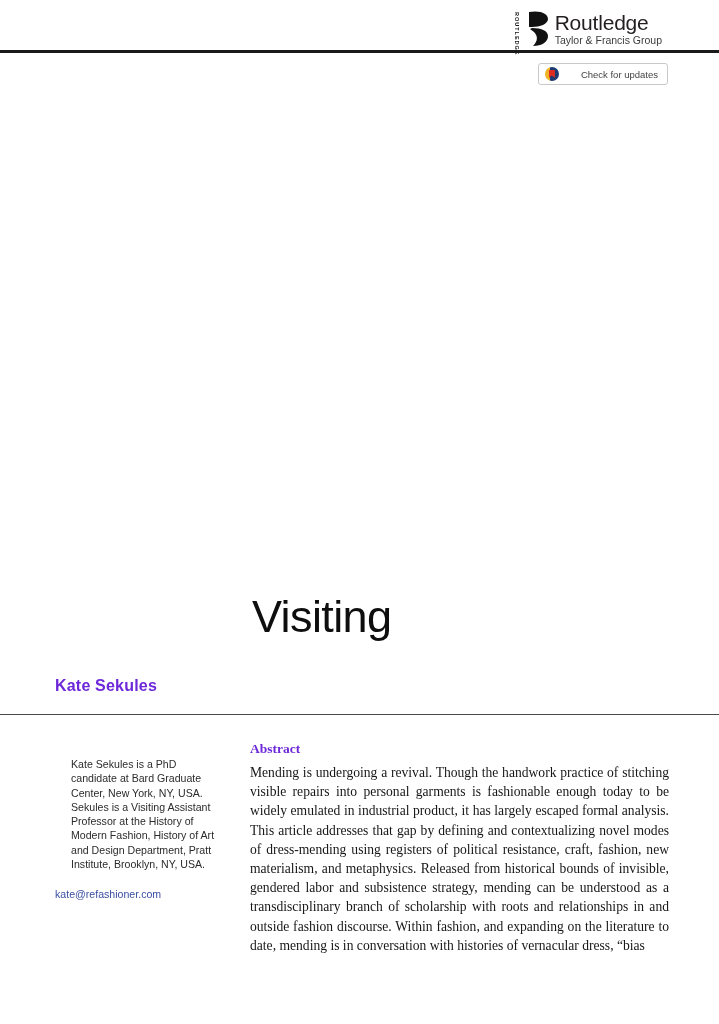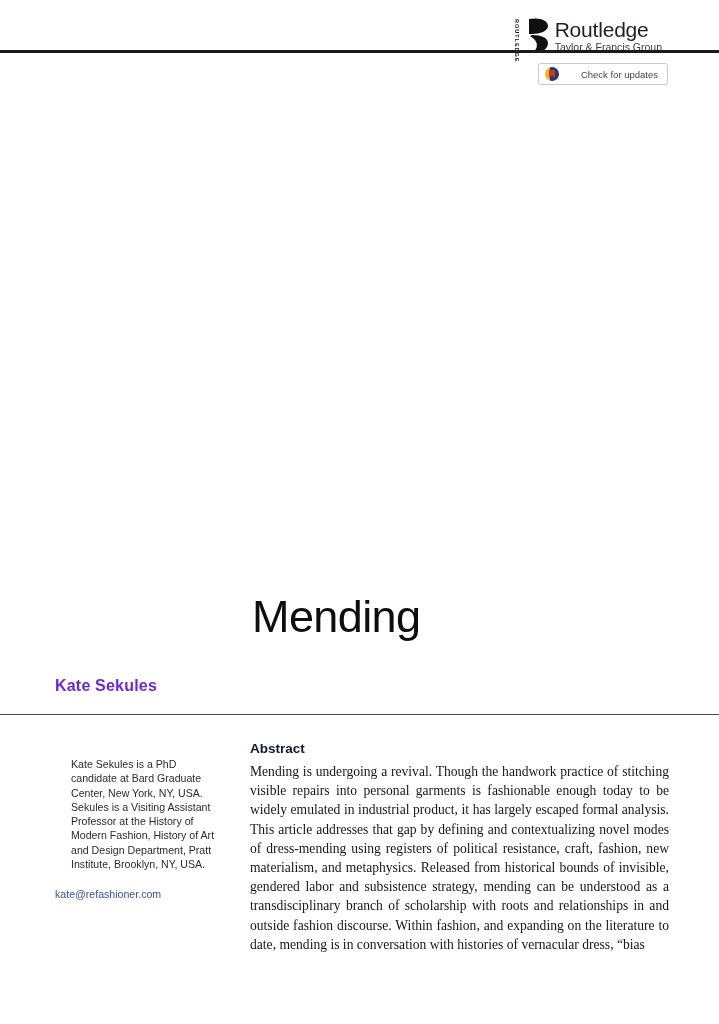--- a/index.html
+++ b/index.html
@@ -6,21 +6,21 @@
   .page {
     position:relative;
     width:719px; height:1024px;
     background:#ffffff;
     overflow:hidden;
     font-family:"Liberation Sans", sans-serif;
     color:#231f20;
   }
 
   
-  .logo { position:absolute; top:18px; right:57px; display:flex; align-items:center; gap:5px; }
+  .logo { position:absolute; top:11px; right:57px; display:flex; align-items:center; gap:5px; }
   .logo-vertical {
     writing-mode:vertical-rl;
     font-size:5.5px; font-weight:700; letter-spacing:1px;
     color:#111; height:34px; text-align:center;
   }
   .logo-mark { width:25px; height:35px; }
   .logo-names { display:flex; flex-direction:column; justify-content:center; }
   .logo-name { font-size:21px; font-weight:500; color:#231f20; line-height:22px; letter-spacing:-0.2px; }
   .logo-group { font-size:10.5px; color:#3c3c3c; line-height:12px; }
 
@@ -63,22 +63,22 @@
     position:absolute; left:55px; top:677px;
     font-size:16px; font-weight:700; color:#6d28d9; letter-spacing:0.2px;
   }
 
   
   .columns { position:absolute; top:741px; left:55px; right:50px; display:flex; gap:17px; }
   .bio { flex:none; width:178px; font-size:10.6px; line-height:14.3px; color:#2b2b2b; }
   .bio p { margin:16px; }
   .abstract { flex:1; }
   .abstract h2 {
-    margin:0 0 6px 0; font-size:13.5px; font-weight:700; color:#0f172a;
-    font-family:Liberation Sans, sans-serif;
+    margin:0 0 6px 0; font-size:13.5px; font-weight:700; color:#6d28d9;
+    font-family:Liberation Serif, serif;
   }
   .abstract p {
     margin:0;
     font-family:"Liberation Serif", serif;
     font-size:13.6px; line-height:19.2px;
     text-align:justify; color:#161616;
   }
 </style>
 </head>
 <body>
@@ -102,21 +102,21 @@
 
 
   <div class="badge">
     <span class="cm-circle">
       <span class="cm-bookmark"></span>
     </span>
     <span>Check for updates</span>
   </div>
 
   <div class="title">
-    <div>Mending</div>
+    <div>Visiting</div>
   </div>
 
   <div class="author">Kate Sekules</div>
 
   <div class="rule-mid"></div>
 
   <div class="columns">
     <div class="bio">
       <p>Kate Sekules is a PhD candidate at Bard Graduate Center, New York, NY, USA. Sekules is a Visiting Assistant Professor at the History of Modern Fashion, History of Art and Design Department, Pratt Institute, Brooklyn, NY, USA.</p>
       <a href="#" class="link-email">kate@refashioner.com</a>

